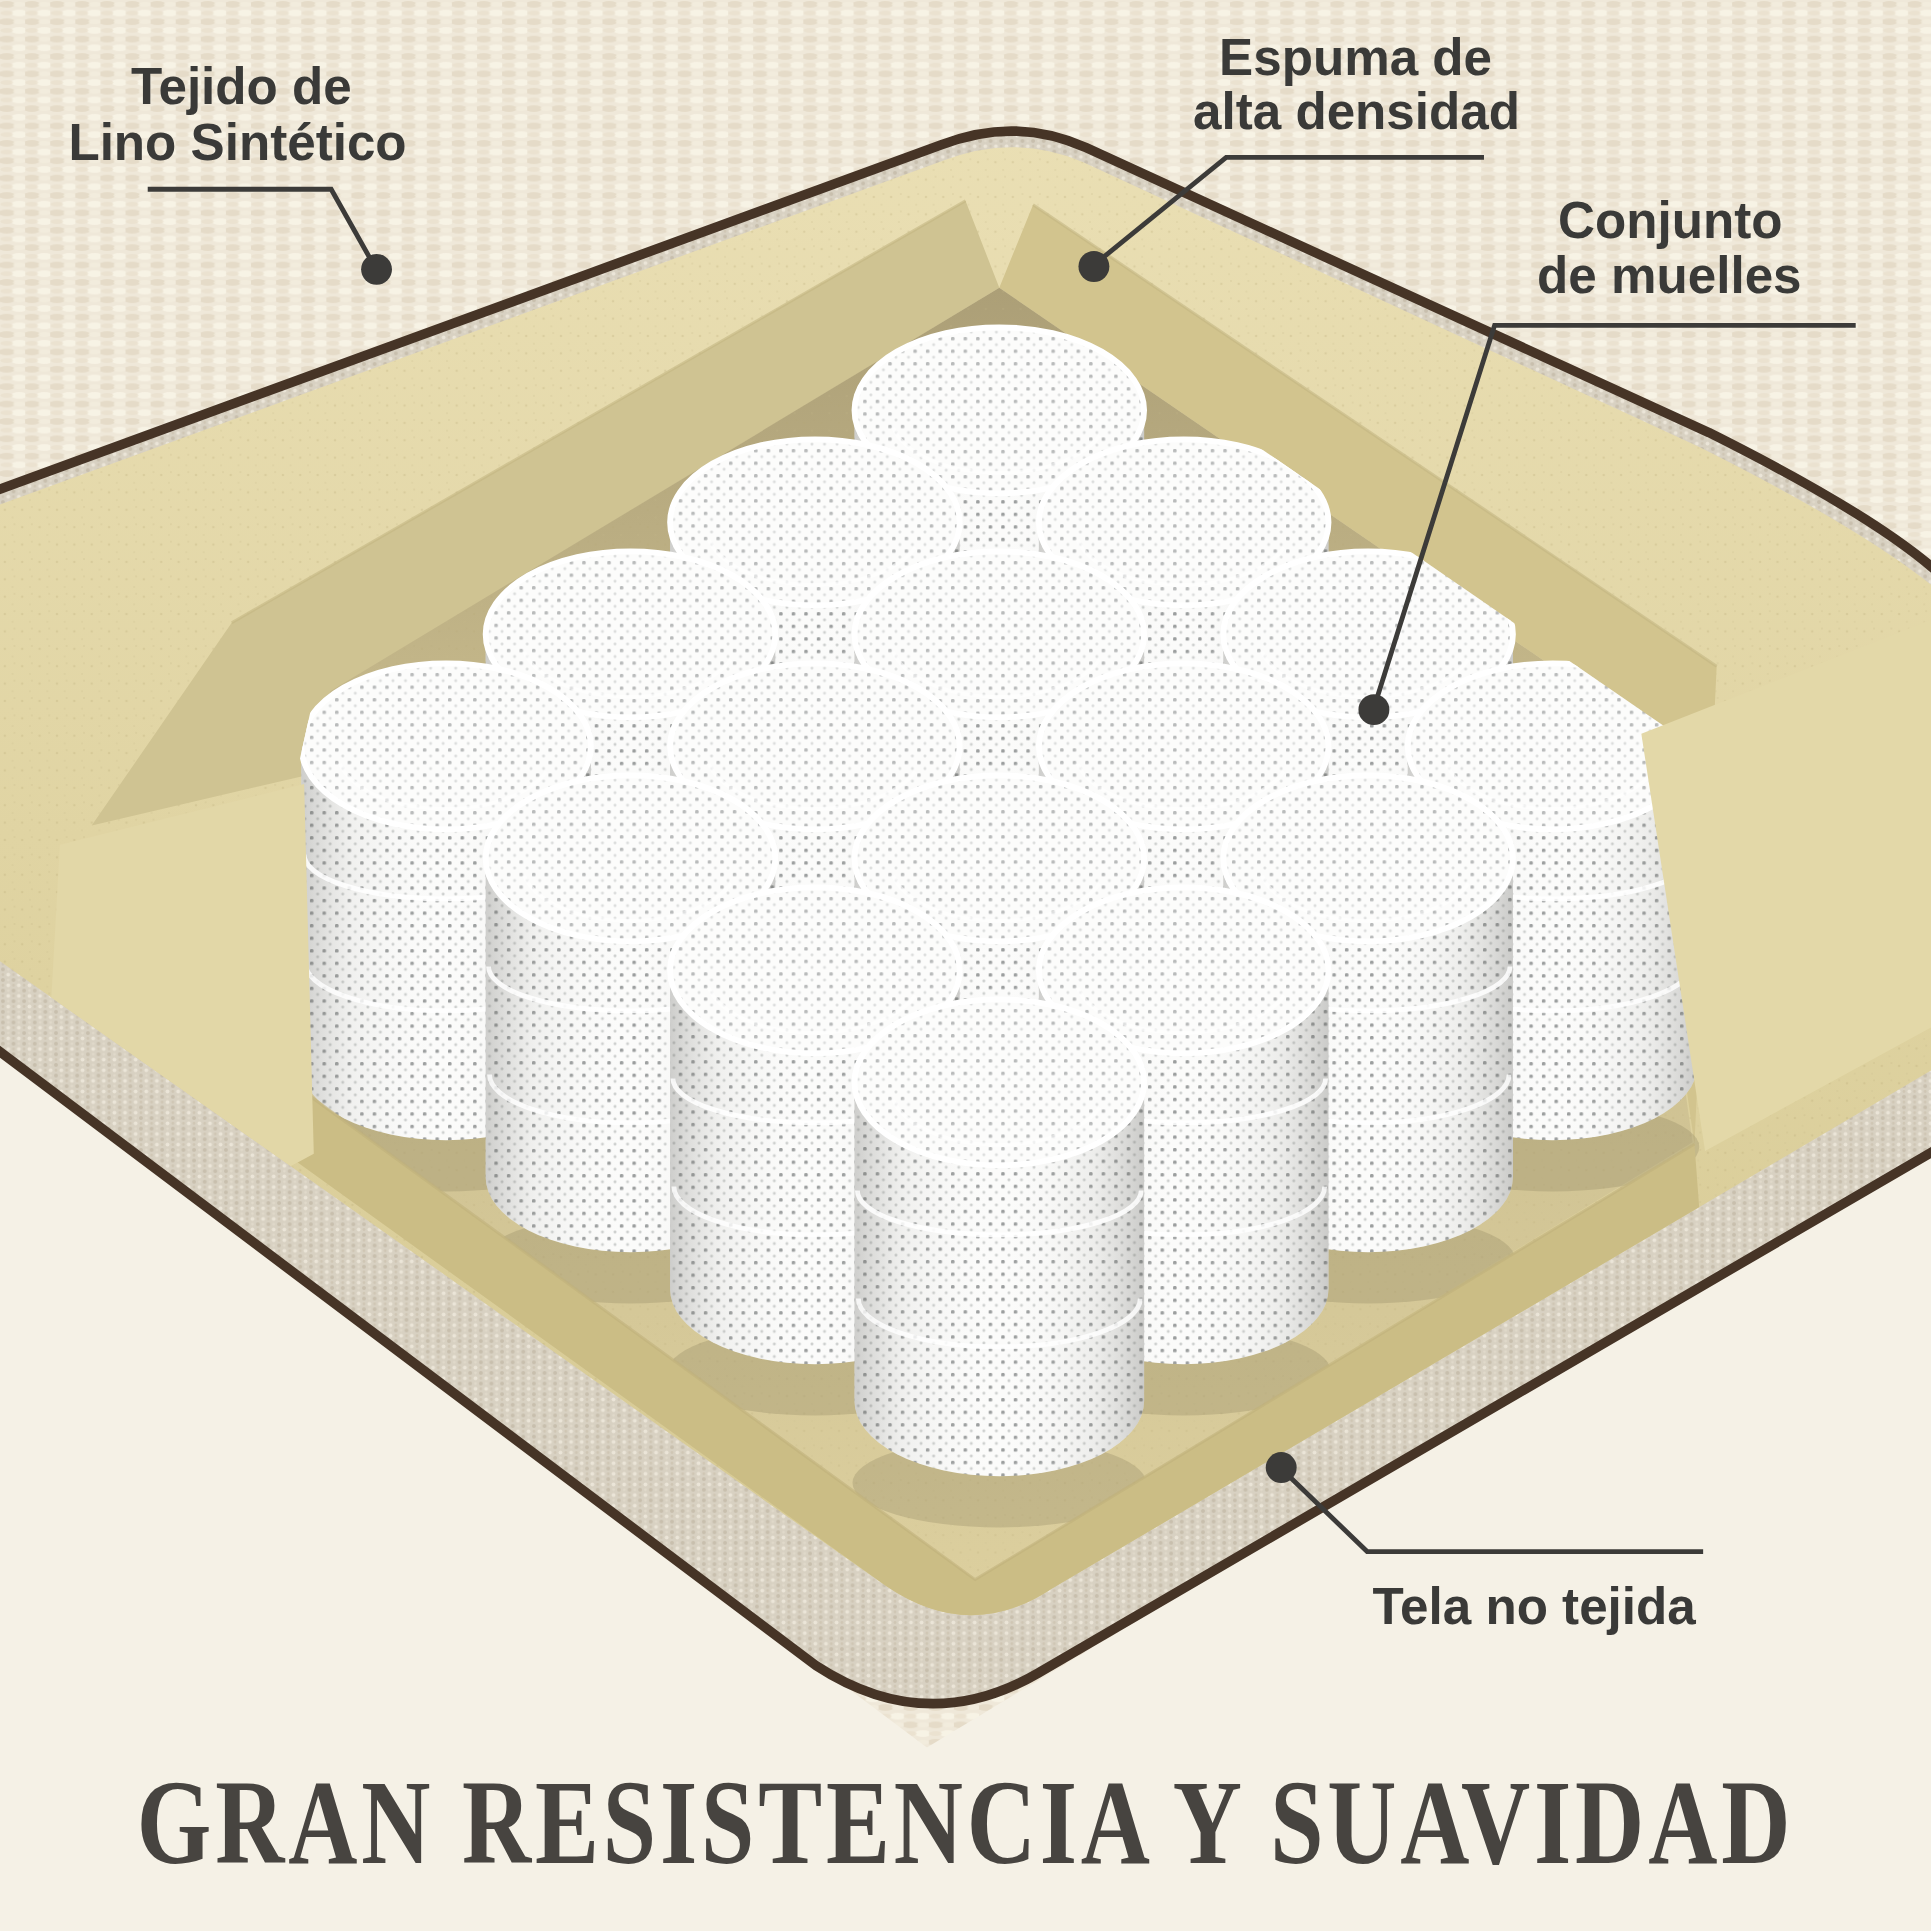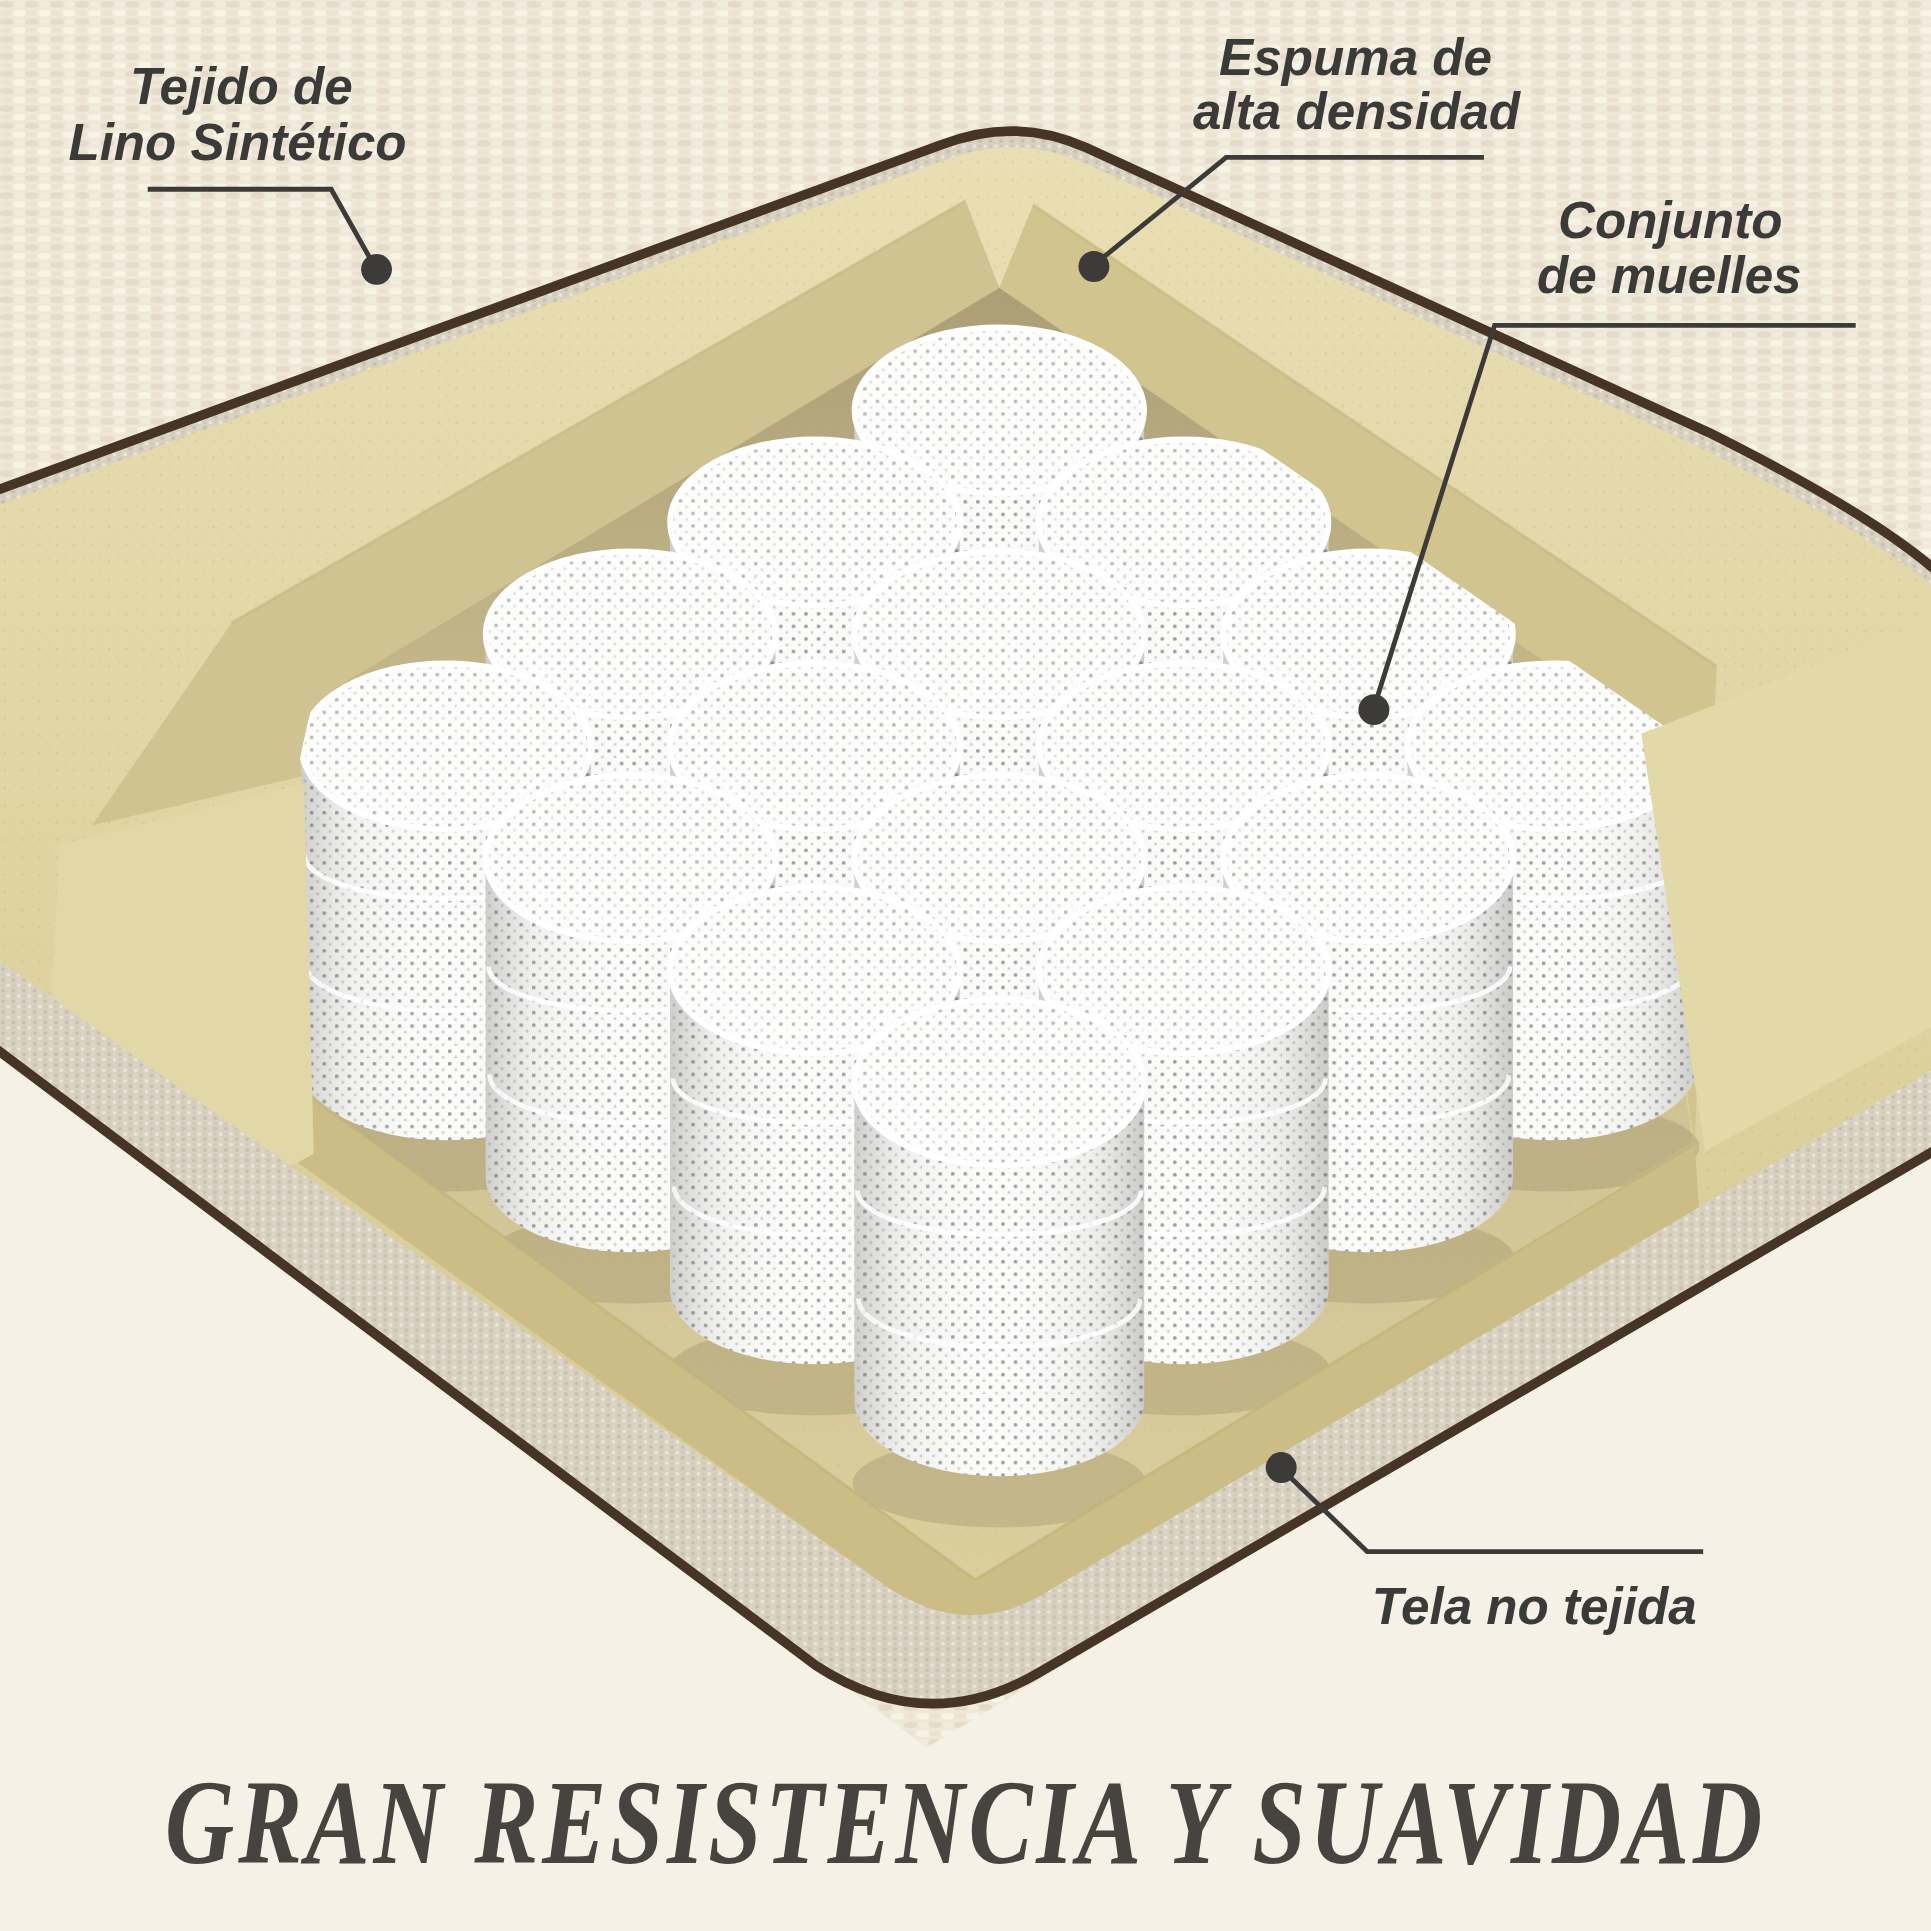--- a/index.html
+++ b/index.html
@@ -1,16 +1,16 @@
 <!DOCTYPE html>
 <html><head>
 <meta charset="utf-8">
 <style>
   html,body{margin:0;padding:0;background:#f5f1e6;}
-  .stage{width:1931px;height:1931px;position:relative;overflow:hidden;font-style:italic;}
+  .stage{width:1931px;height:1931px;position:relative;overflow:hidden;}
   svg{display:block;}
   text{font-family:"Liberation Sans", sans-serif;}
   .callout-label{font-weight:bold;font-size:53px;}
   .headline{font-family:"Liberation Serif", serif;font-weight:bold;font-size:124px;letter-spacing:5px;}
 </style>
 </head>
 <body>
 
 <div class="stage">
 <svg width="1931" height="1931" viewBox="0 0 2000 2000" xmlns="http://www.w3.org/2000/svg">

